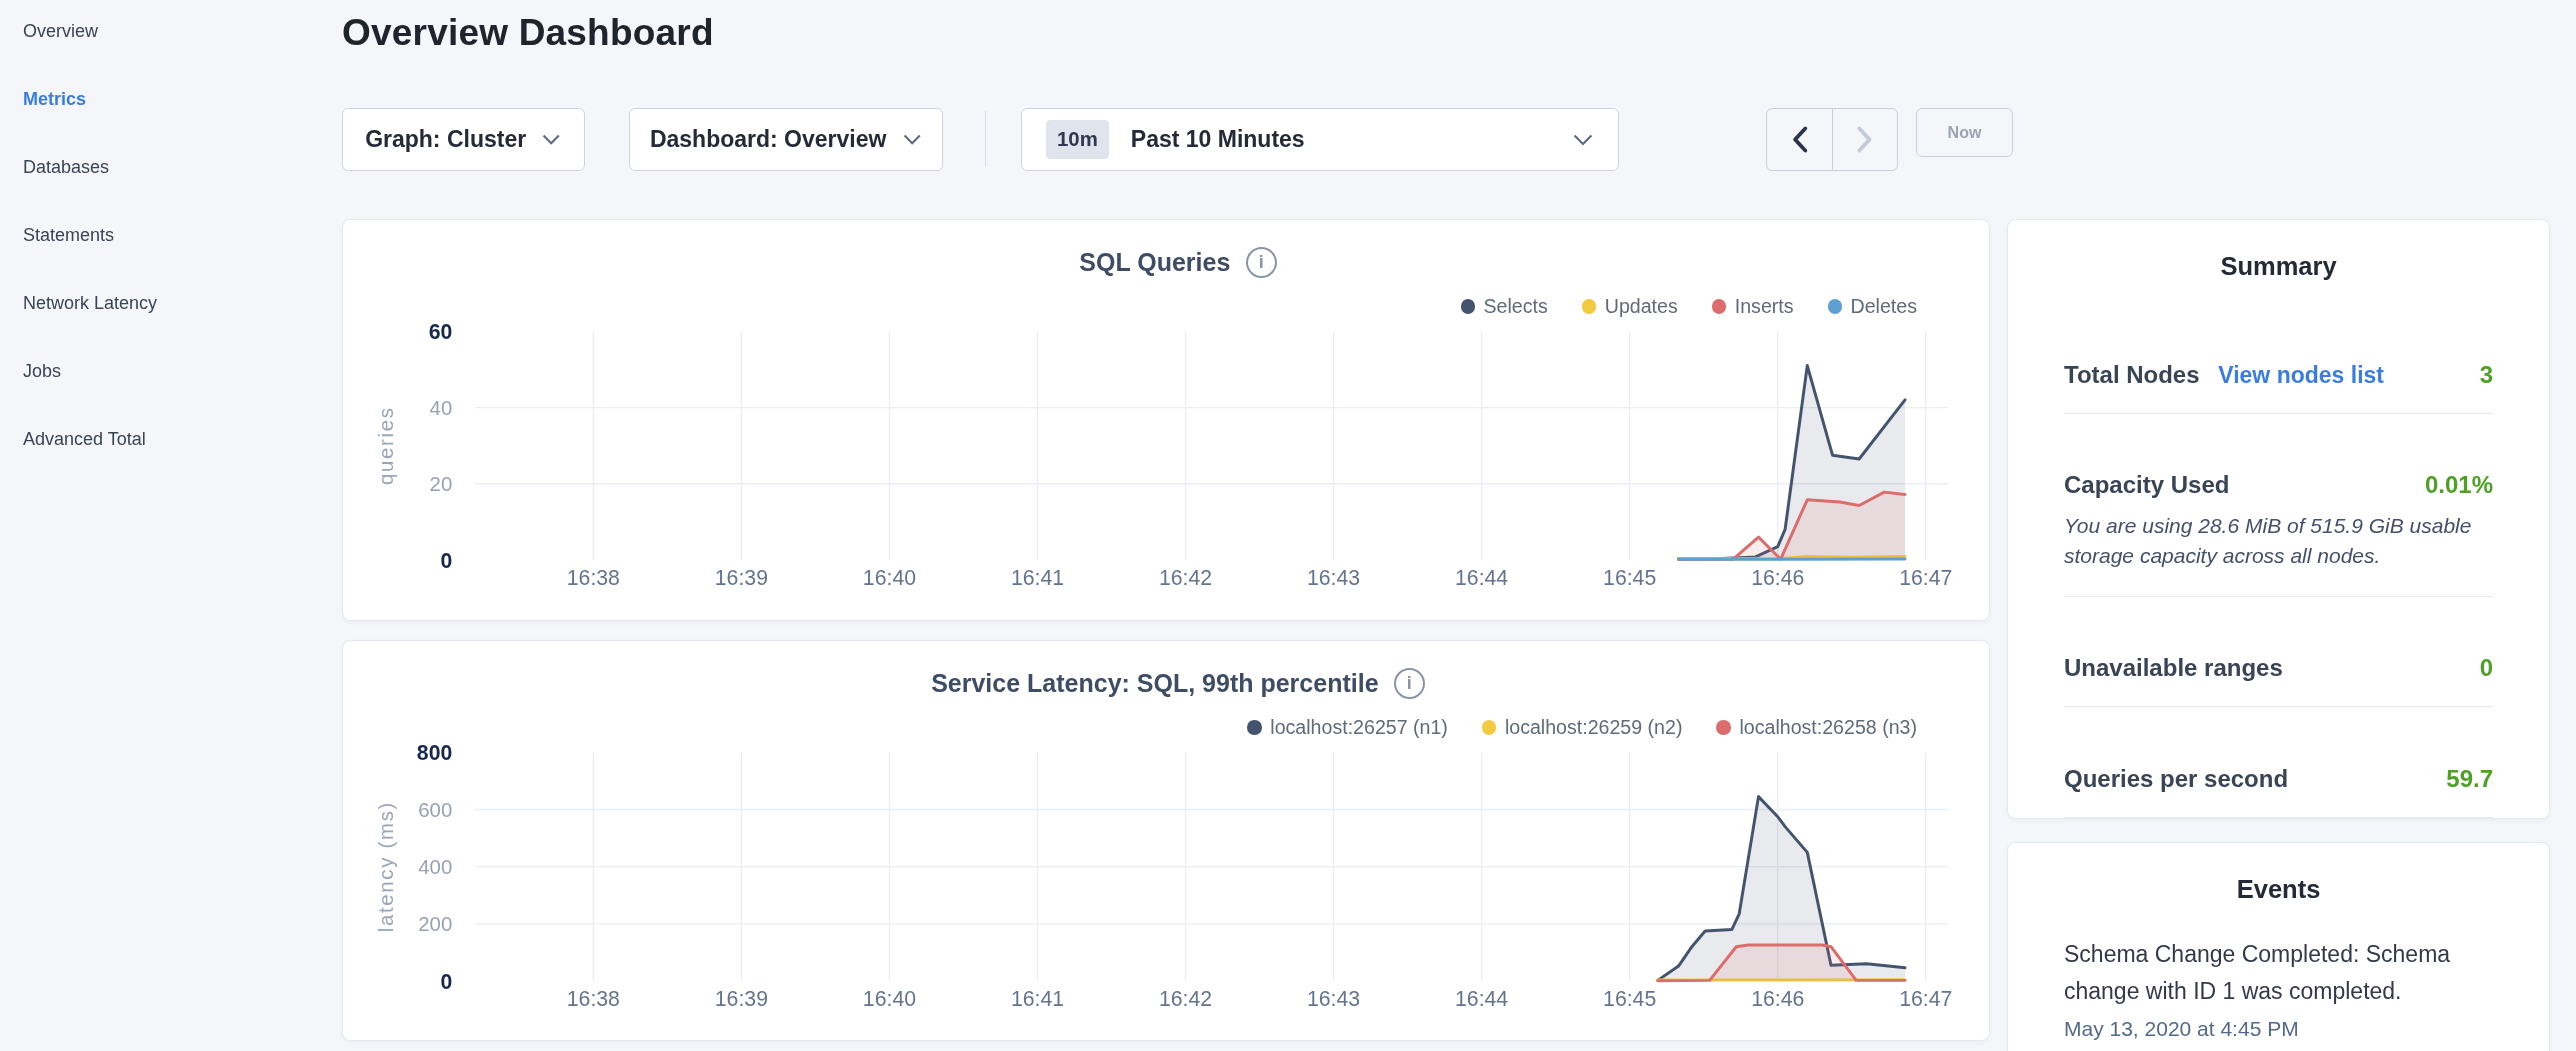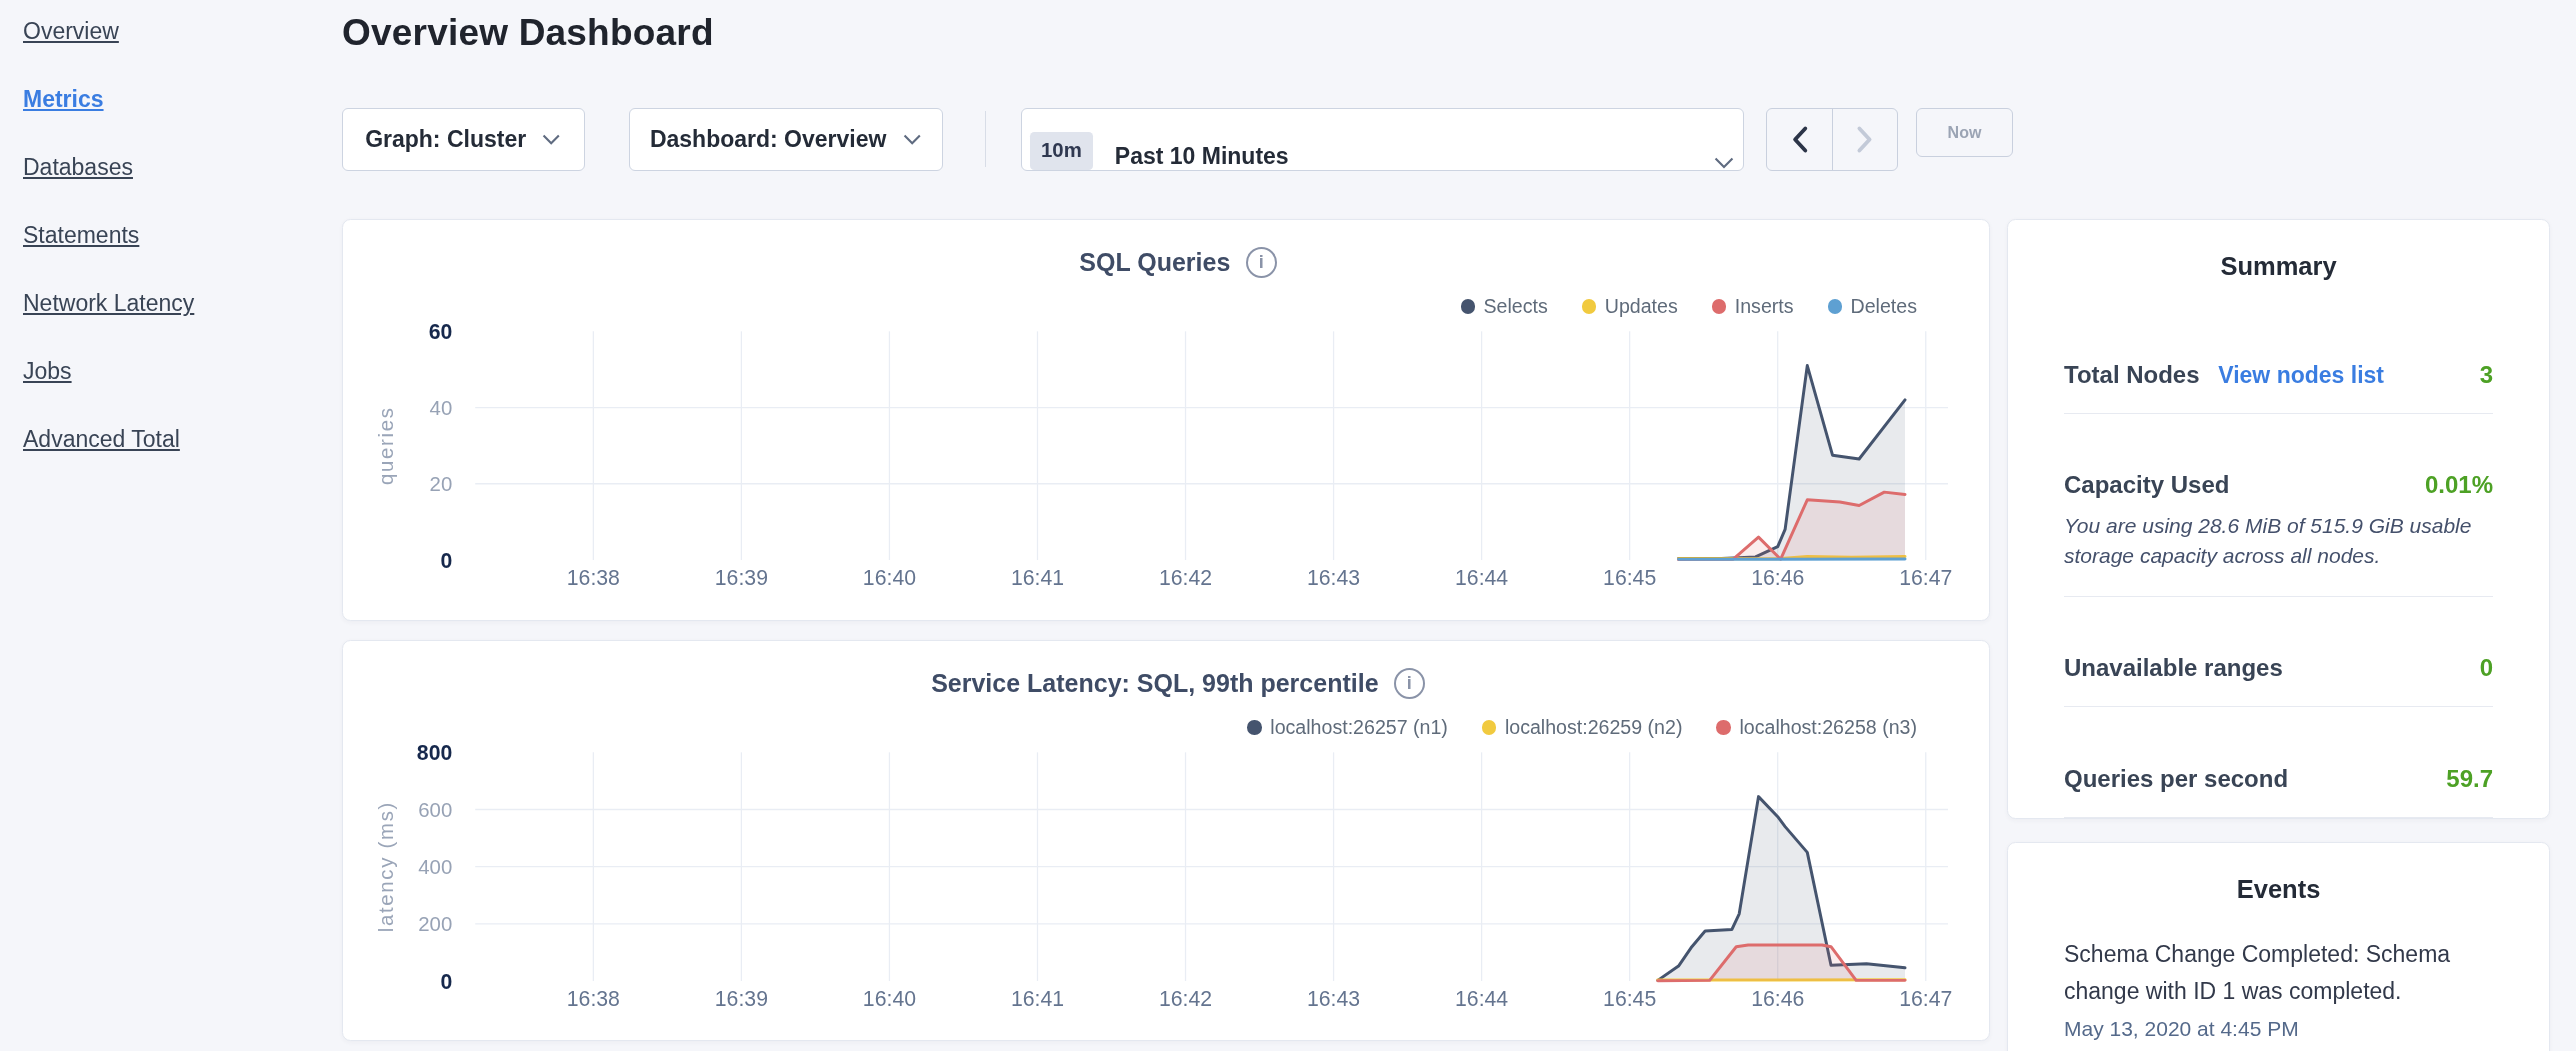--- a/index.html
+++ b/index.html
@@ -6,36 +6,36 @@
   html,body { width:2576px; height:1051px; overflow:hidden; }
   body {
     background:#f5f6fa;
     font-family:"Liberation Sans", sans-serif;
     color:#394455;
     position:relative;
   }
   
   .sidebar { position:absolute; left:23px; top:20.4px; width:306px; }
   .side-item {
-    font-size:23px; line-height:23px; color:#394455;
-    margin-bottom:45px; cursor:pointer; font-weight:400;text-decoration:underline;
+    font-size:18px; line-height:23px; color:#394455;
+    margin-bottom:45px; cursor:pointer; font-weight:400;
   }
   .side-item.active { color:#3a7de1; font-weight:700; }
   
   .main { position:absolute; left:342px; top:0; width:1648px; }
   .page-title { margin-top:12px; font-size:37px; font-weight:600; color:#20242d; letter-spacing:0.2px; }
   
   .controls { position:absolute; left:0; top:108px; width:1648px; height:63px; }
   .ctl { position:absolute; top:0; height:63px; background:#fff; border:1.3px solid #cdd4e1; border-radius:6px;
          display:flex; align-items:center; cursor:pointer; }
   .ctl-label { font-size:23px; font-weight:700; color:#242b37; }
   .sel-graph { left:0; width:243px; justify-content:center; gap:15.3px; }
   .sel-dash  { left:287px; width:314px; justify-content:center; gap:15.3px; }
   .vdivider  { position:absolute; left:643px; top:3.4px; height:56px; width:1.3px; background:#d8dde7; }
-  .timesel   { left:679px; width:723px; padding:0 8px;align-items:flex-end; }
+  .timesel   { left:679px; width:598px; padding:0 24px; }
   .time-badge { background:#e0e4ed; color:#2f3850; font-size:20.4px; font-weight:700;
                 border-radius:4.3px; padding:7.7px 11px; margin-right:22px; }
   .time-label { font-size:23px; font-weight:700; color:#242b37; flex:1; }
   .arrow-group { position:absolute; left:1424px; top:0; width:132px; height:63px;
                  border:1.3px solid #c9d0de; border-radius:6px; display:flex; }
   .arrow-btn { width:50%; display:flex; align-items:center; justify-content:center; cursor:pointer; }
   .arrow-btn + .arrow-btn { border-left:1.3px solid #c9d0de; }
   .now-btn { position:absolute; left:1574px; top:0; width:97px; height:49px;
              border:1.3px solid #c9d0de; border-radius:6px;
              display:flex; align-items:center; justify-content:center;

